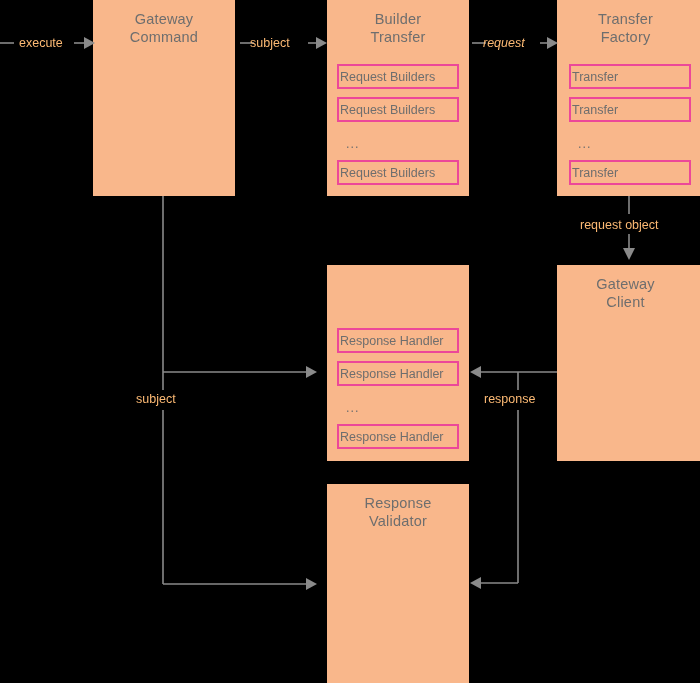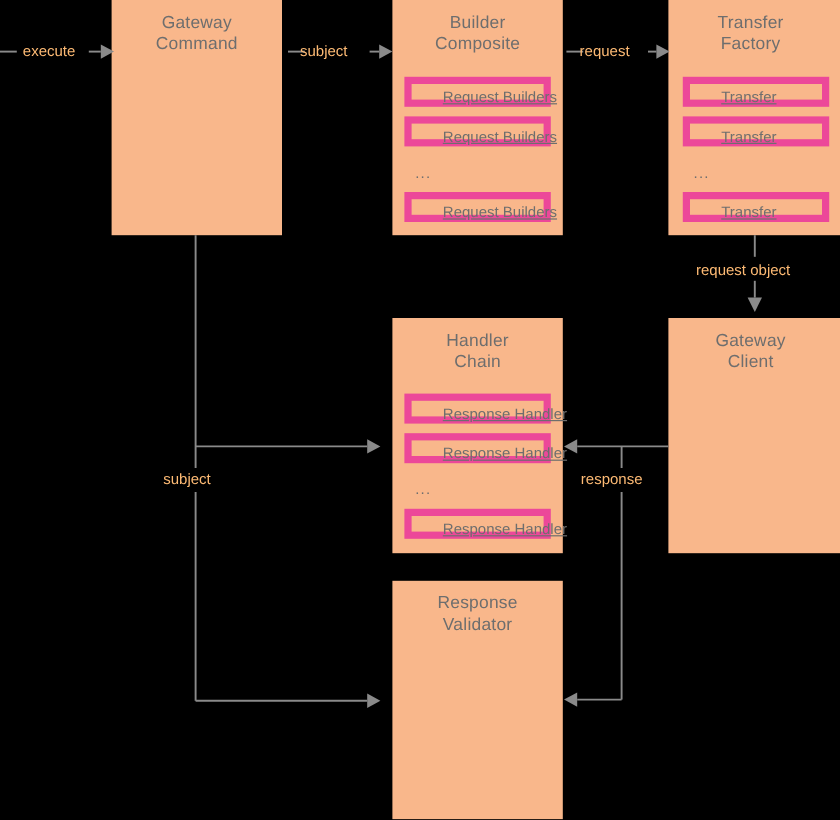--- a/index.html
+++ b/index.html
@@ -28,29 +28,28 @@
     text-align: center;
     color: #6e6e6e;
     font-size: 14.5px;
     line-height: 18px;
     letter-spacing: 0.2px;
     white-space: pre-line;
   }
   .item {
     position: absolute;
     box-sizing: border-box;
-    border: 6px solid #ec4899;
+    border: 2px solid #ec4899;
     background: #f9b78b;
     color: #6e6e6e;
     font-size: 12.5px;
     line-height: 22px;
-    padding-left: 26px;
+    padding-left: 1px;
     height: 25px;
     white-space: nowrap;
-    text-decoration: underline;
   }
   .ellipsis {
     position: absolute;
     color: #6e6e6e;
     font-size: 12.5px;
     line-height: 12px;
     letter-spacing: 1px;
   }
   .edge-label {
     position: absolute;
@@ -80,39 +79,37 @@
 
 <div id="canvas">
 
   <div class="box" style="left:93px; top:0px; width:142px; height:196px;">
     <div class="box-title">Gateway
 Command</div>
   </div>
 
   <div class="box" style="left:327px; top:0px; width:142px; height:196px;">
     <div class="box-title">Builder
-Composite</div>
+Transfer</div>
     <div class="item" style="left:10px; top:64px; width:122px;">Request Builders</div>
     <div class="item" style="left:10px; top:97px; width:122px;">Request Builders</div>
     <div class="ellipsis" style="left:19px; top:138px;">...</div>
     <div class="item" style="left:10px; top:160px; width:122px;">Request Builders</div>
   </div>
 
   <div class="box" style="left:557px; top:0px; width:143px; height:196px;">
     <div class="box-title" style="right:6px;">Transfer
 Factory</div>
     <div class="item" style="left:12px; top:64px; width:122px;">Transfer</div>
     <div class="item" style="left:12px; top:97px; width:122px;">Transfer</div>
     <div class="ellipsis" style="left:21px; top:138px;">...</div>
     <div class="item" style="left:12px; top:160px; width:122px;">Transfer</div>
   </div>
 
   <div class="box" style="left:327px; top:265px; width:142px; height:196px;">
-    <div class="box-title">Handler
-Chain</div>
     <div class="item" style="left:10px; top:63px; width:122px;">Response Handler</div>
     <div class="item" style="left:10px; top:96px; width:122px;">Response Handler</div>
     <div class="ellipsis" style="left:19px; top:137px;">...</div>
     <div class="item" style="left:10px; top:159px; width:122px;">Response Handler</div>
   </div>
 
   <div class="box" style="left:557px; top:265px; width:143px; height:196px;">
     <div class="box-title" style="right:6px;">Gateway
 Client</div>
   </div>
@@ -150,18 +147,18 @@
     <line x1="557" y1="372" x2="481" y2="372"></line>
     <polygon class="arrowhead" points="481,366 470,372 481,378"></polygon>
     <line x1="518" y1="372" x2="518" y2="390"></line>
     <line x1="518" y1="410" x2="518" y2="583"></line>
     <line x1="518" y1="583" x2="481" y2="583"></line>
     <polygon class="arrowhead" points="481,577 470,583 481,589"></polygon>
   </svg>
 
   <div class="edge-label" style="left:19px; top:36px;">execute</div>
   <div class="edge-label" style="left:250px; top:36px;">subject</div>
-  <div class="edge-label" style="left:483px; top:36px;">request</div>
+  <div class="edge-label" style="left:483px; top:36px;font-style:italic;">request</div>
   <div class="edge-label" style="left:580px; top:218px;">request object</div>
   <div class="edge-label" style="left:136px; top:392px;">subject</div>
   <div class="edge-label" style="left:484px; top:392px;">response</div>
 
 </div>
 
 </body></html>

